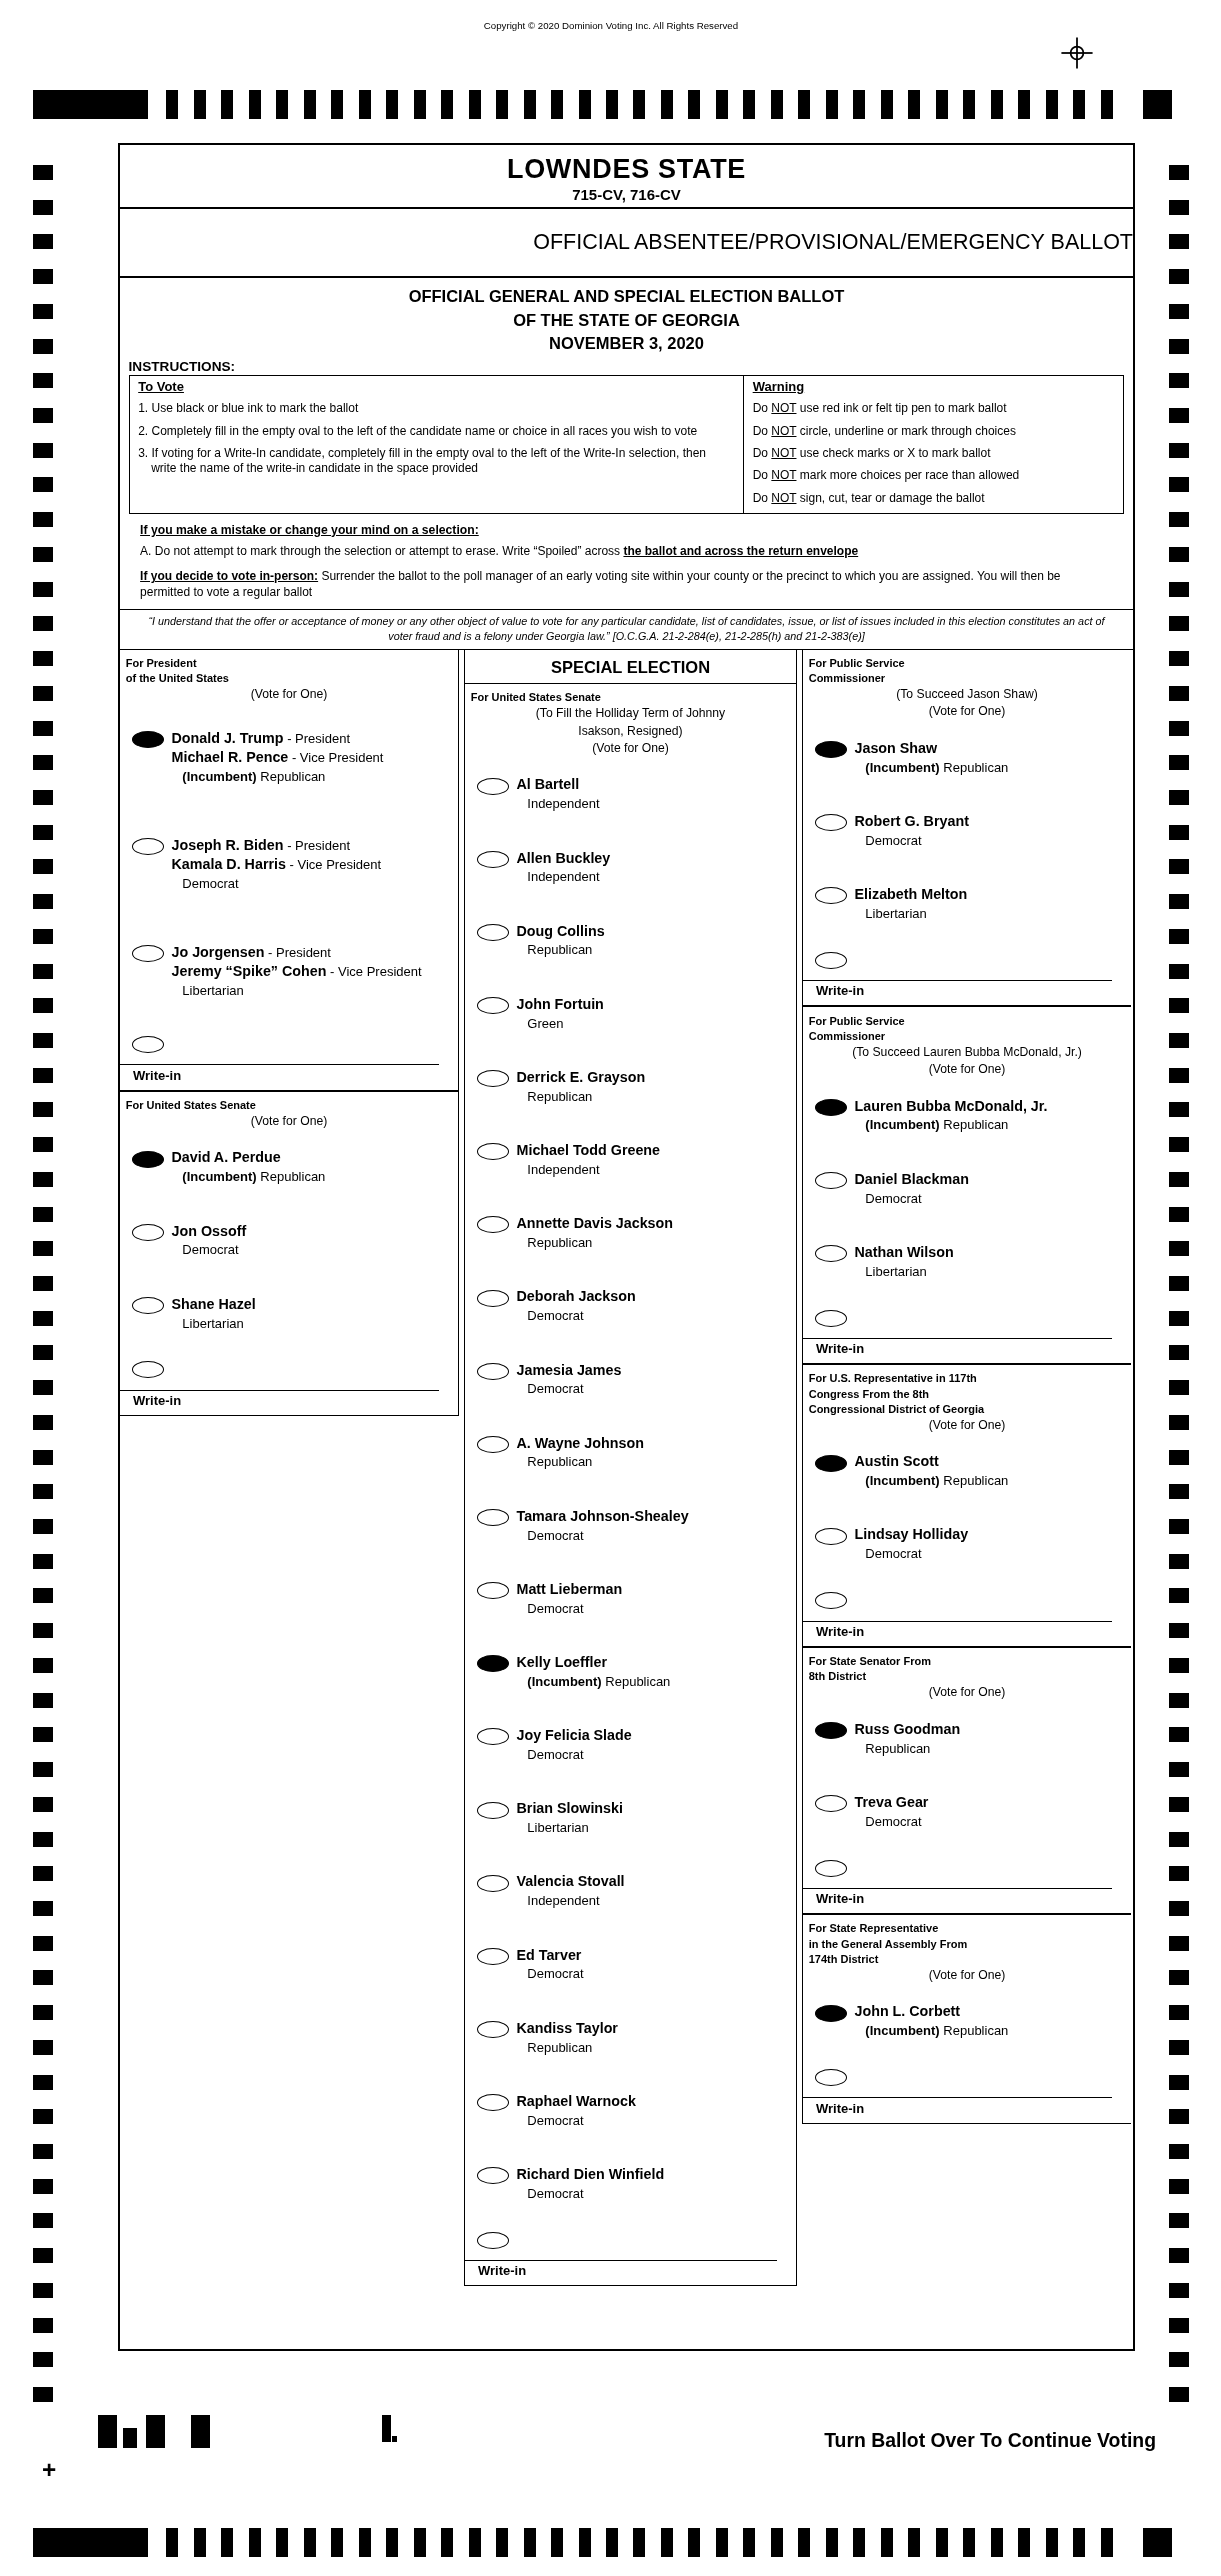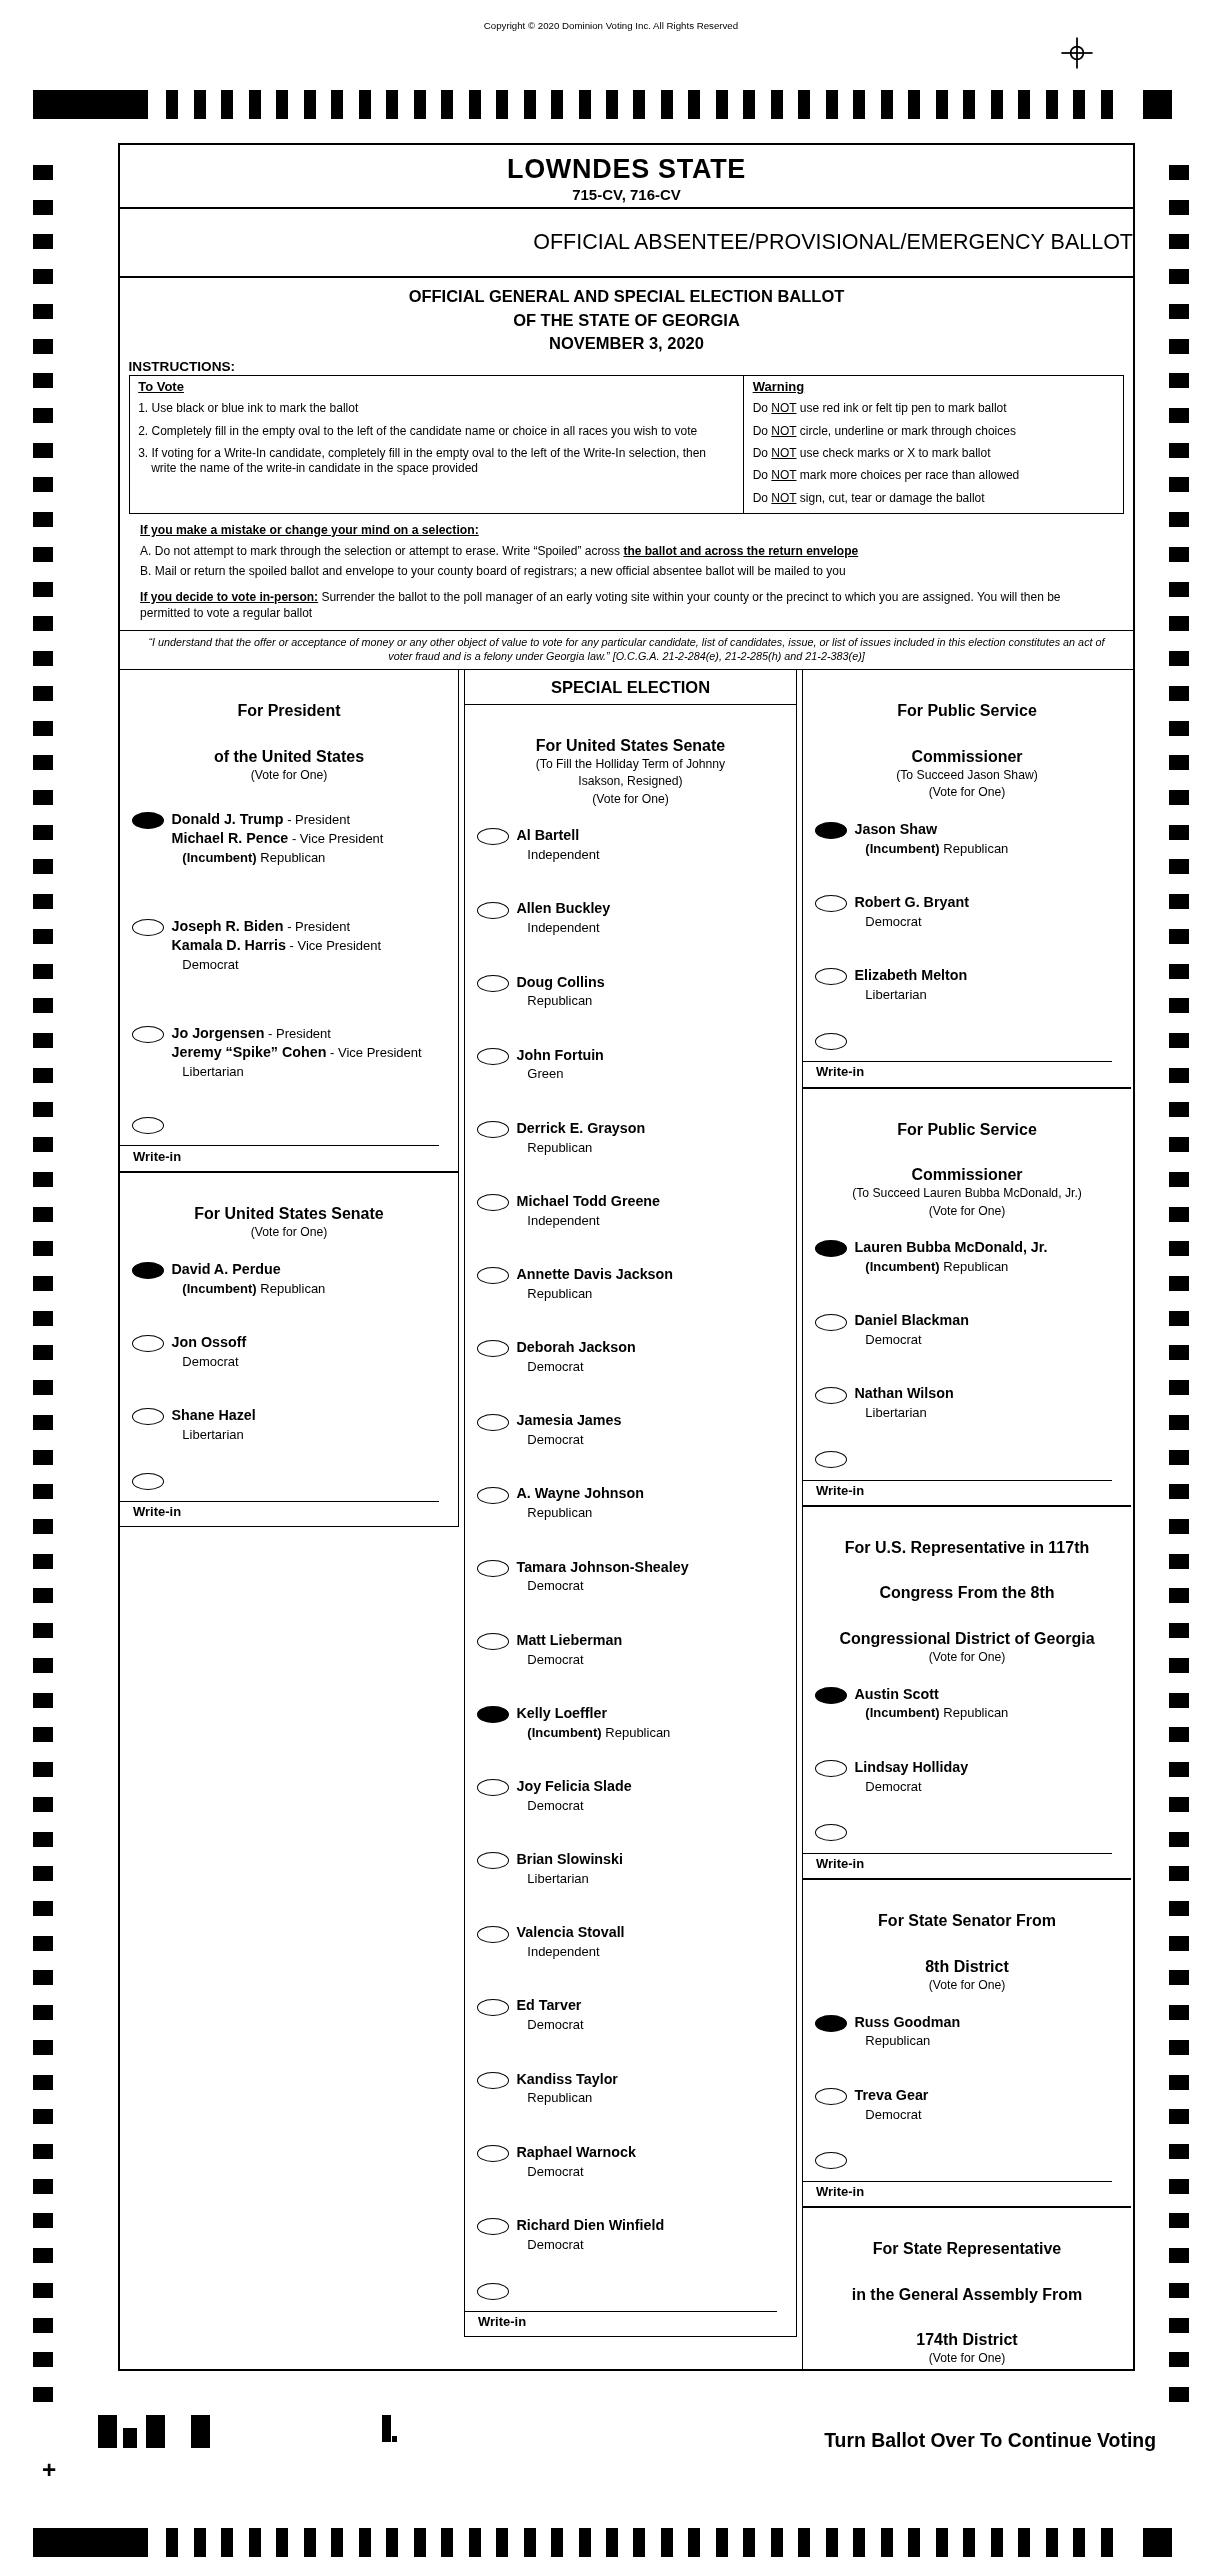--- a/index.html
+++ b/index.html
@@ -46,21 +46,21 @@
   .col1{width:339px;}
   .col2{width:343px;}
   .col3{width:329px;}
   .col1 .col-box{border-right:1.4px solid #000;border-bottom:1.4px solid #000;}
   .col2 .col-box{margin:0 5px;border-left:1.4px solid #000;border-right:1.4px solid #000;border-bottom:1.4px solid #000;}
   .col3 .col-box{border-left:1.4px solid #000;border-bottom:1.4px solid #000;}
 
   .special-header{text-align:center;font-weight:bold;font-size:16.5px;padding:8px 0 6.5px;border-bottom:1.4px solid #000;}
   .contest{padding-top:5.7px;}
   .contest + .contest{border-top:2.2px solid #000;}
-  .contest-title{text-align:center;font-weight:bold;font-size:16px;line-height:1.25;padding:1.4px 5.7px 0;margin-top:24px;}
+  .contest-title{font-weight:bold;font-size:11px;line-height:1.25;padding:1.4px 5.7px 0;}
   .contest-instr{text-align:center;font-size:12.2px;line-height:1.3;padding:1.4px 7.2px 0;}
 
   .cand{display:flex;align-items:flex-start;padding:18.7px 2.9px 18.7px 11.5px;}
   .cand.big{padding-top:26px;padding-bottom:26px;}
   .cand.writein-row{padding-top:10px;padding-bottom:10px;}
   .oval{width:30px;height:15px;border:1.8px solid #000;border-radius:50%;flex:none;margin-top:2.2px;background:#fff;}
   .oval.filled{background:#000;}
   .cand-text{margin-left:8px;}
   .cand-name{font-weight:bold;font-size:14.3px;line-height:1.3;}
   .cand-name .suffix{font-weight:normal;font-size:13px;}
@@ -123,21 +123,20 @@
               <div class="vw-item"><span>Do </span><span class="u">NOT</span><span> use check marks or X to mark ballot</span></div>
               <div class="vw-item"><span>Do </span><span class="u">NOT</span><span> mark more choices per race than allowed</span></div>
               <div class="vw-item"><span>Do </span><span class="u">NOT</span><span> sign, cut, tear or damage the ballot</span></div>
             </div>
         </div>
       </div>
 
       <div class="mistake">
         <span class="mistake-title">If you make a mistake or change your mind on a selection:</span>
         <p><span>A. Do not attempt to mark through the selection or attempt to erase.  Write “Spoiled” across </span><span class="bu">the ballot and across the return envelope</span></p>
-        <p>B. Mail or return the spoiled ballot and envelope to your county board of registrars; a new official absentee ballot will be mailed to you</p>
         <p class="inperson"><span class="bu">If you decide to vote in-person:</span><span>  Surrender the ballot to the poll manager of an early voting site within your county or the precinct to which you are assigned.  You will then be permitted to vote a regular ballot</span></p>
       </div>
     </div>
 
     <div class="oath">“I understand that the offer or acceptance of money or any other object of value to vote for any particular candidate, list of candidates, issue, or list of issues included in this election constitutes an act of voter fraud and is a felony under Georgia law.” [O.C.G.A. 21-2-284(e), 21-2-285(h) and 21-2-383(e)]</div>
 
     <div class="grid">
         <div class="col col1">
           <div class="col-box">
             <div class="contest">

